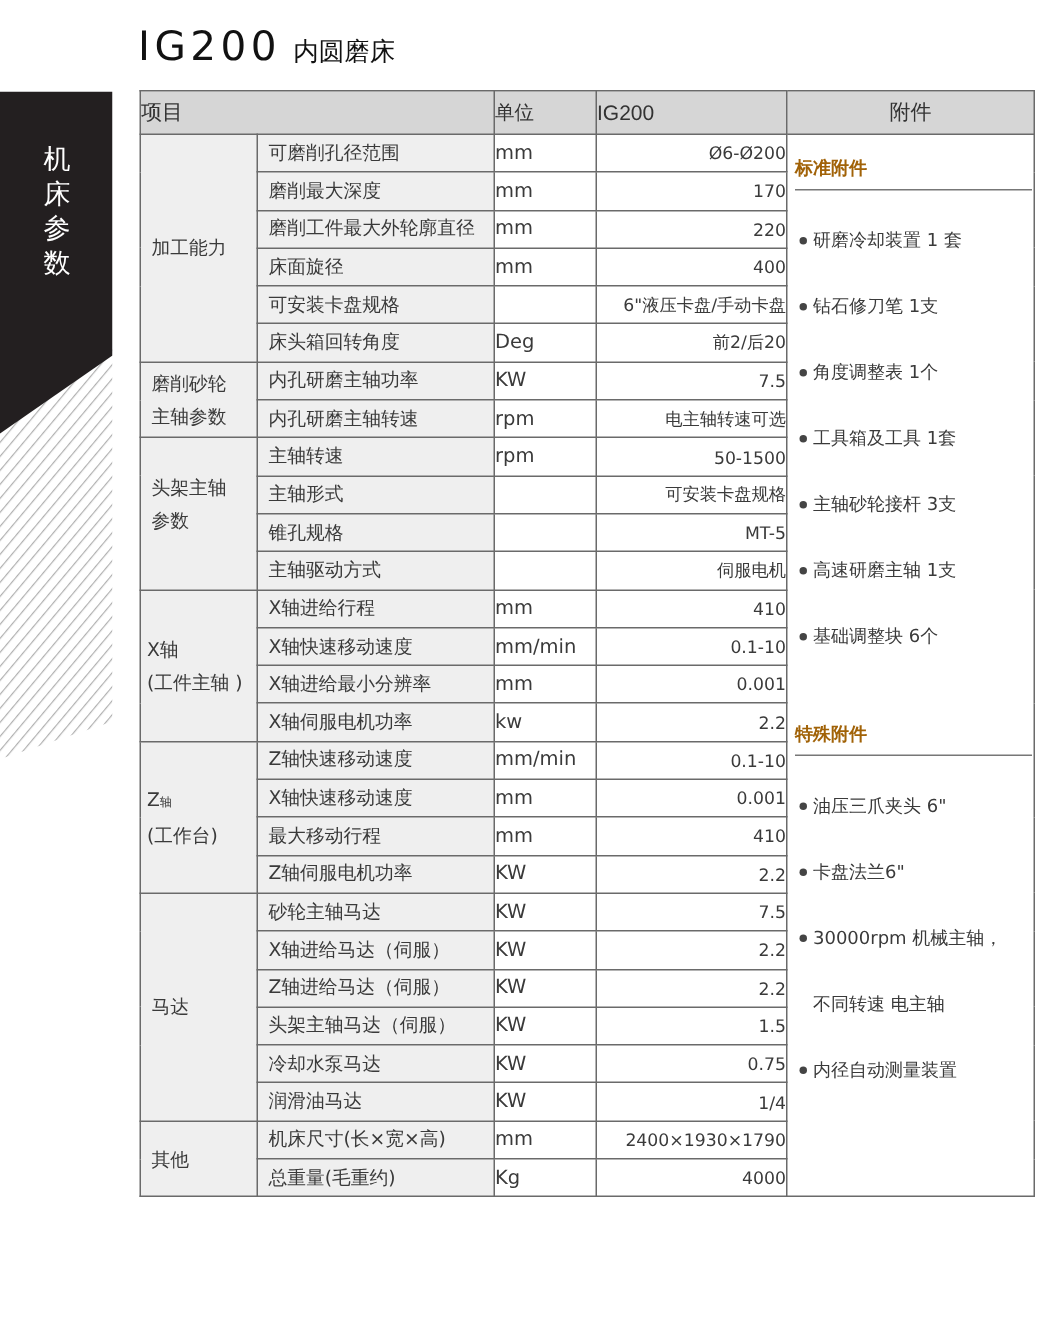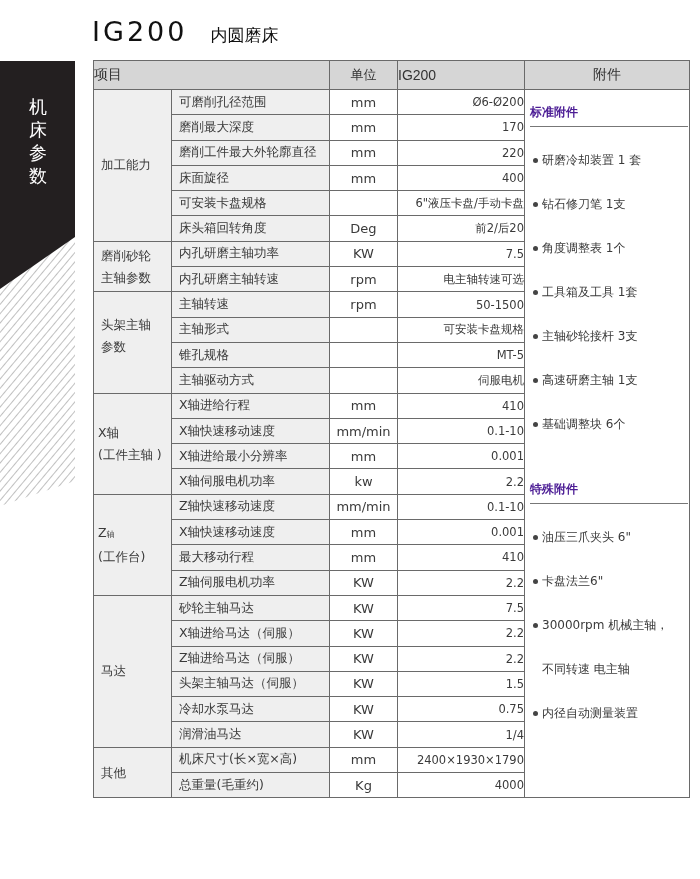--- a/index.html
+++ b/index.html
@@ -1,40 +1,40 @@
 <!DOCTYPE html>
 <html><head>
 <meta charset="utf-8">
 <style>
   html, body { margin:0; padding:0; background:#ffffff; }
   body { width:700px; height:879px; position:relative; overflow:hidden;
          font-family:"DejaVu Sans","Liberation Sans",sans-serif; color:#333; }
   .title { position:absolute; left:92px; top:16px; height:34px; display:flex; align-items:baseline; color:#111; }
   .title .model { font-family:"DejaVu Sans","Liberation Sans",sans-serif; font-size:27px; letter-spacing:3px; font-weight:normal; }
-  .title .name { font-size:17px; margin-left:23px; }
+  .title .name { font-size:17px; margin-left:8px; }
 
   .banner { position:absolute; left:0; top:61px; width:75px; height:228px; }
   .banner svg { position:absolute; left:0; top:0; }
   .banner-text { position:absolute; left:28px; top:34px; width:20px; color:#fff; font-size:18px; line-height:23px; text-align:center; }
   .banner-text span { display:block; }
 
   table.spec { position:absolute; left:93px; top:60px; border-collapse:collapse; table-layout:fixed; width:596px; }
   table.spec td, table.spec th { border:1.5px solid #6a6a6a; padding:0; font-weight:normal; font-size:12.5px; color:#3a3a3a; height:25.3px; box-sizing:border-box; }
   table.spec th { background:#d6d6d6; height:29px; font-size:14px; color:#333; }
   .c-group { width:78px; background:#efefef; text-align:left; padding-left:7px !important; line-height:22px; }
   .c-item { width:158px; background:#efefef; padding-left:7px !important; text-align:left; }
-  .c-unit { width:68px; text-align:center; font-size:13px !important; }
+  .c-unit { width:68px; text-align:left; font-size:13px !important; }
   .c-val { width:127px; text-align:right; padding-left:6px !important; font-size:11.5px !important; white-space:nowrap; overflow:hidden; }
   .c-acc { width:165px; vertical-align:top; text-align:left; padding:0 !important; }
   th.h-item { text-align:left; }
   th.h-val { text-align:left; padding-left:6px; font-weight:bold; font-family:"Liberation Sans",sans-serif; font-size:13px; }
   th.h-acc { text-align:center; padding-left:6px; font-size:14px; }
 
   .acc-box { position:relative; height:100%; }
-  .acc-section-title { font-weight:bold; font-size:12px; color:#4c1d95; margin:0 0 0 5px; padding:0 0 5px 0; border-bottom:1.5px solid #777; width:158px; }
+  .acc-section-title { font-weight:bold; font-size:12px; color:#a16207; margin:0 0 0 5px; padding:0 0 5px 0; border-bottom:1.5px solid #777; width:158px; }
   .acc-list { list-style:none; margin:6px 0 0 0; padding:0 0 0 8px; font-size:12px; color:#3a3a3a; line-height:21px; }
   .acc-list li { position:relative; padding-left:9px;margin-top:23px; }
   .acc-list li::before { content:""; position:absolute; left:0; top:8px; width:5px; height:5px; border-radius:50%; background:#444; }
   .acc-list li.cont::before { display:none; }
   .small { font-size:8px; }
 </style>
 </head>
 <body>
 
 <div class="title">

